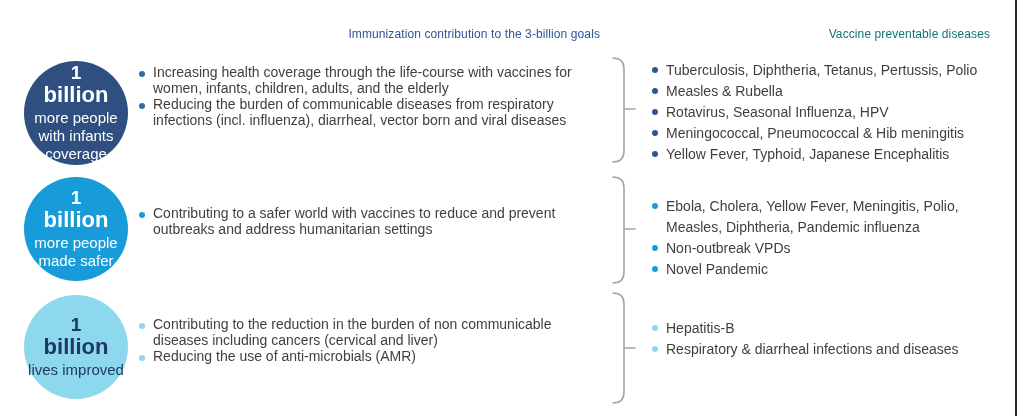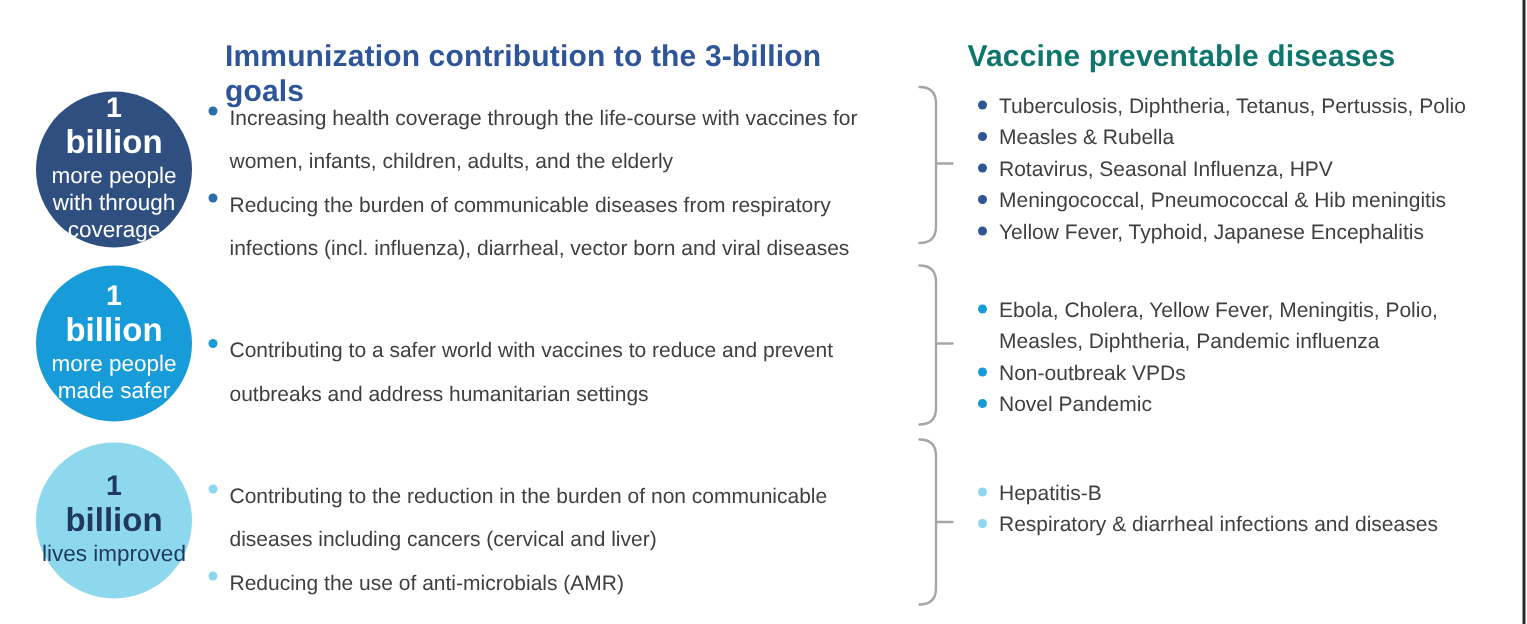--- a/index.html
+++ b/index.html
@@ -3,22 +3,22 @@
 <meta charset="utf-8">
 <style>
   html,body { margin:0; padding:0; background:#fff; }
   .canvas {
     position:relative; width:1018px; height:416px; background:#ffffff;
     font-family:"Liberation Sans", sans-serif; overflow:hidden;
   }
   .right-edge { position:absolute; top:0; right:1px; width:2px; height:416px; background:#2a2a2a; }
 
   .col-title {
-    position:absolute; top:27px; text-align:left;
-    font-size:20px; font-weight:bold; letter-spacing:0.1px;
+    position:absolute; top:27px; text-align:right;
+    font-size:12px; font-weight:normal; letter-spacing:0.1px;
   }
   .col-title.left  { left:150px; width:450px; }
   .col-title.right { left:645px; width:345px; }
 
   .goal-circle {
     position:absolute; left:24px; width:104px; height:104px; border-radius:50%;
     display:flex; flex-direction:column; align-items:center; justify-content:center;
     text-align:center; line-height:1;
   }
   .goal-circle .num  { font-size:19px; font-weight:bold; margin-bottom:2px; }
@@ -26,25 +26,25 @@
   .goal-circle .cap  { font-size:15px; line-height:1.2; }
   .circle-1 { top:61px; }
   .circle-2 { top:177px; }
   .circle-3 { top:295px; }
 
   ul.blist { position:absolute; margin:0; padding:0; list-style:none; color:#3f3f3f; font-size:14px; }
   ul.blist li { position:relative; padding-left:17px; }
   ul.blist .dot {
     position:absolute; left:3px; top:7px; width:6px; height:6px; border-radius:50%;
   }
-  ul.goals    { left:136px; width:460px; line-height:29px; }
+  ul.goals    { left:136px; width:460px; line-height:16px; }
   ul.diseases { left:649px; width:352px; line-height:21px;   }
 
   .goals-1    { top:64px;  }
-  .goals-2    { top:219px; }
+  .goals-2    { top:205px; }
   .goals-3    { top:316px; }
   .diseases-1 { top:60px;  }
   .diseases-2 { top:196px; }
   .diseases-3 { top:318px; }
 
   .brace { position:absolute; left:610px; }
   .brace-1 { top:56px;  }
   .brace-2 { top:175px; }
   .brace-3 { top:291px; }
 </style>
@@ -54,21 +54,21 @@
 <div class="canvas">
 
   <div class="col-title left" style="color: rgb(46, 85, 151);">Immunization contribution to the 3-billion goals</div>
   <div class="col-title right" style="color: #0f766e;">Vaccine preventable diseases</div>
 
   <div class="goal-circle circle-1" style="background-color: rgb(46, 79, 128); color: rgb(255, 255, 255);">
     <div class="num">1</div>
     <div class="unit">billion</div>
     <div class="cap">
       <div>more people</div>
-      <div>with through</div>
+      <div>with infants</div>
       <div>coverage</div>
     </div>
   </div>
 
   <ul class="blist goals goals-1">
     <li>
       <span class="dot" style="background-color: rgb(46, 109, 173);"></span>
       <span>Increasing health coverage through the life-course with vaccines for women, infants, children, adults, and the elderly</span>
     </li>
     <li>

